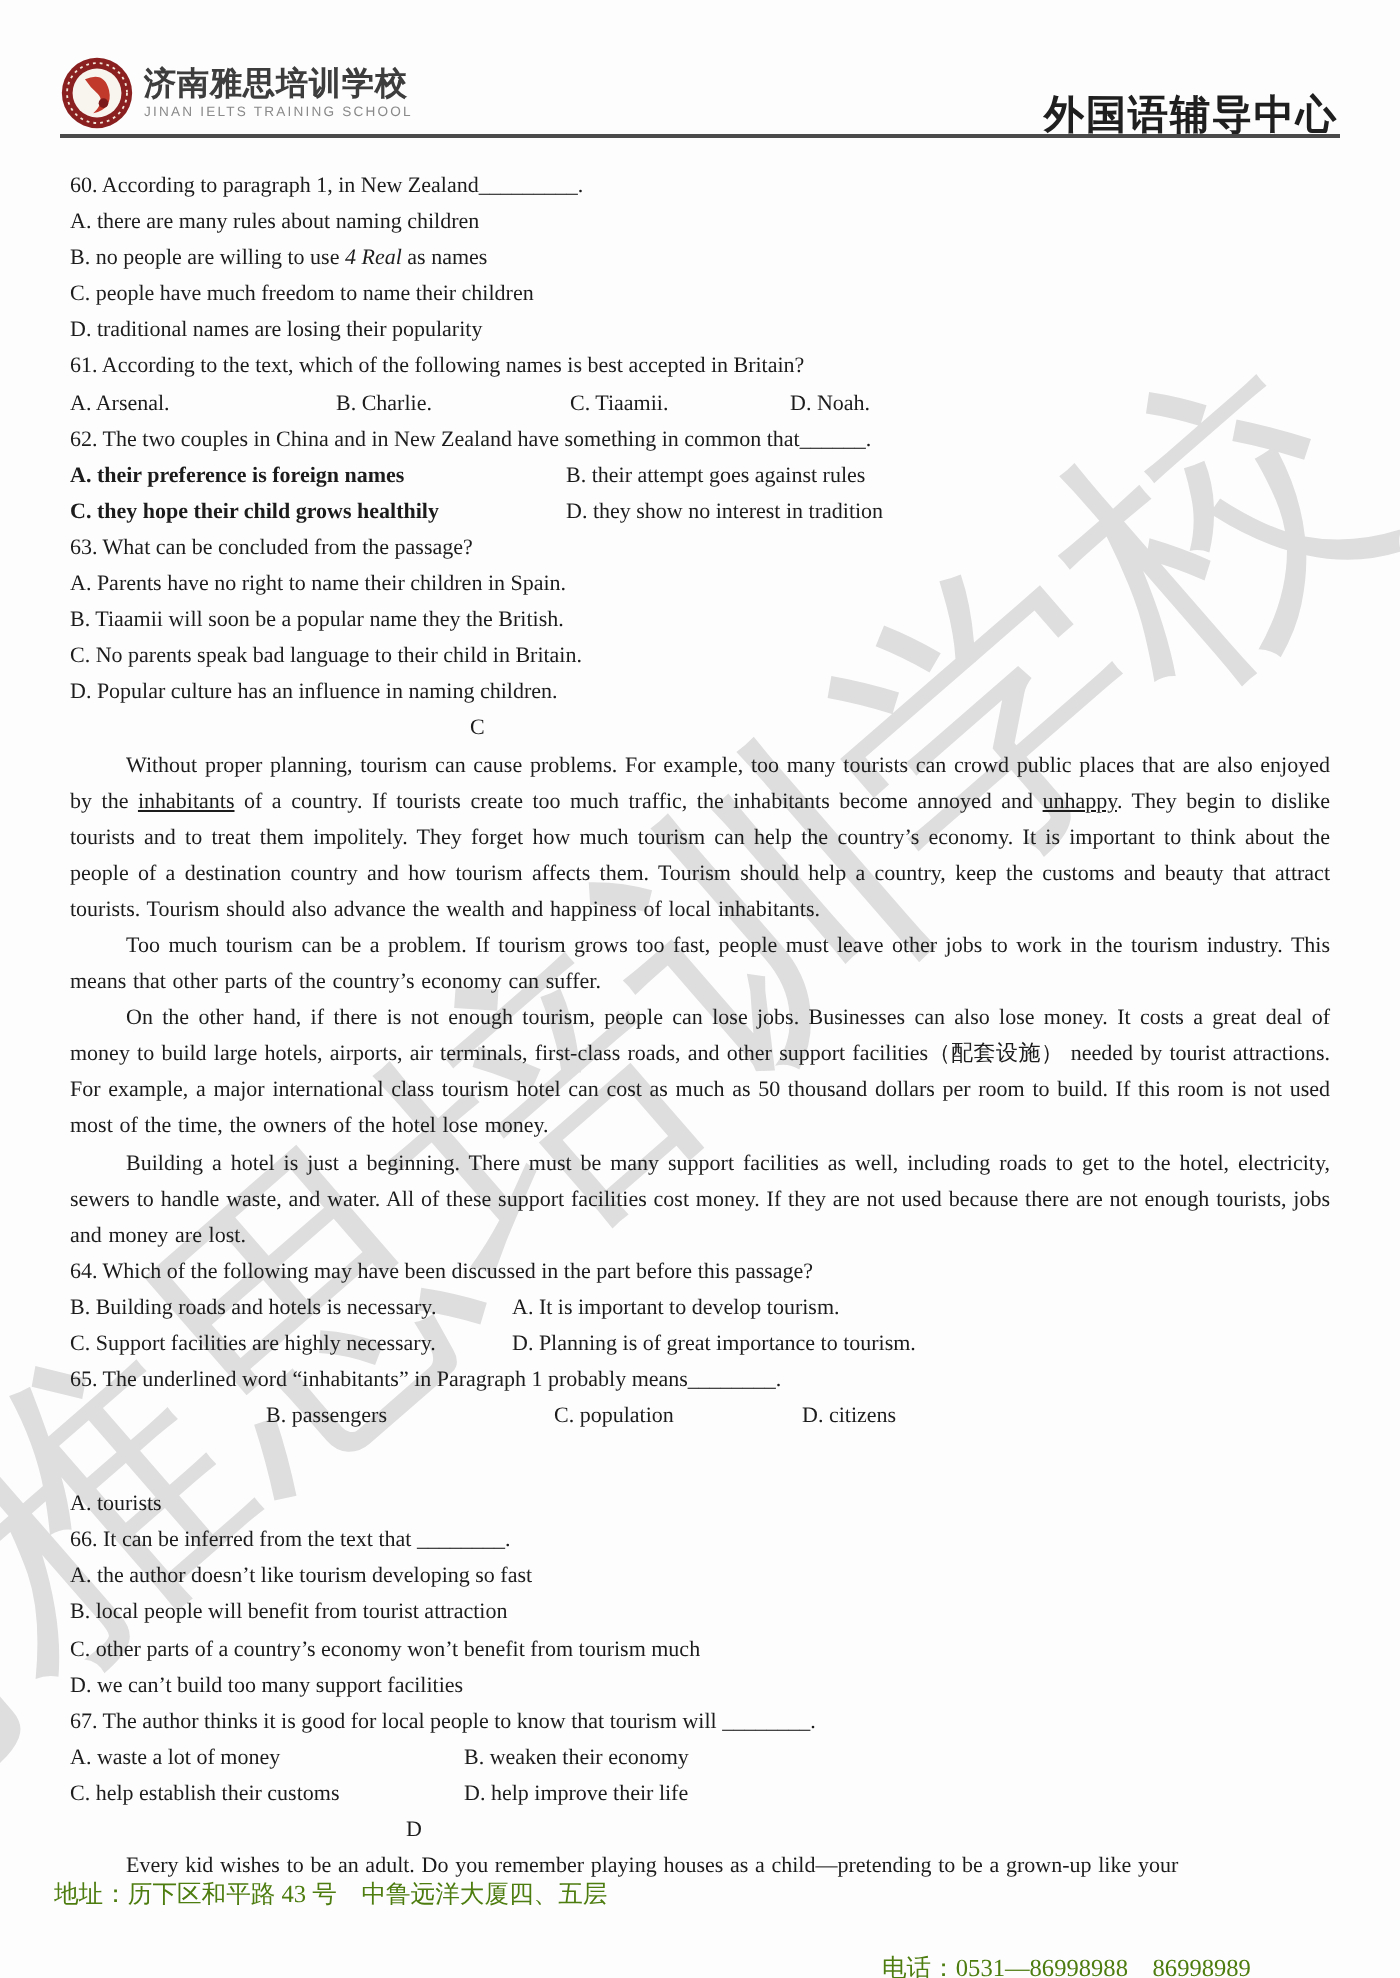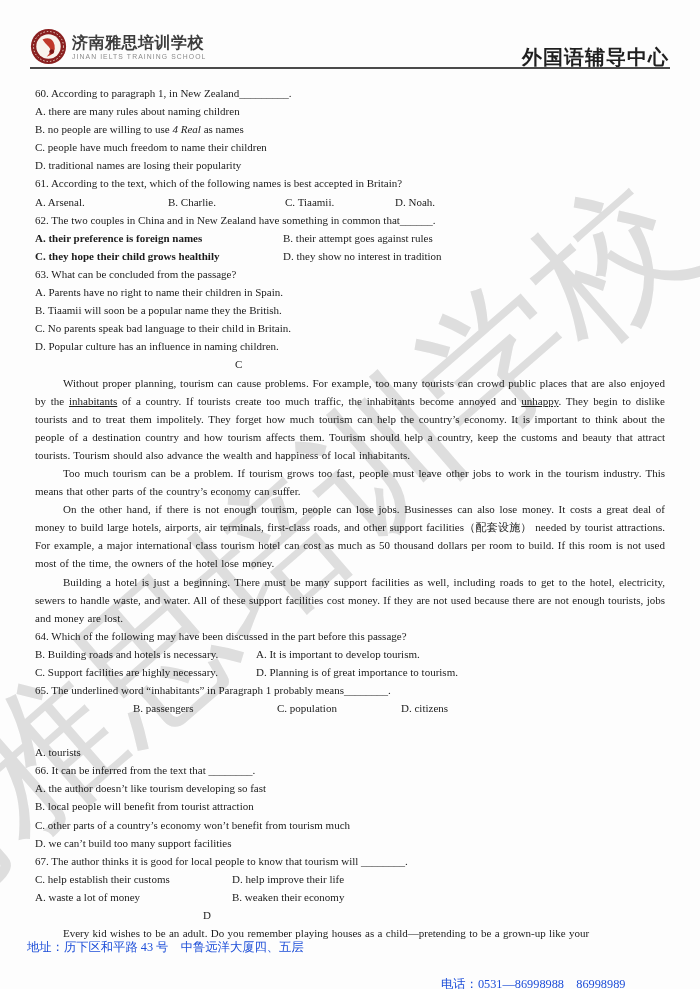--- a/index.html
+++ b/index.html
@@ -30,21 +30,21 @@
   .q64 span:nth-child(1){display:inline-block;width:221px;}
   .q65 span:nth-child(1){display:inline-block;width:98px;margin-top:44px;}
   .q65 span:nth-child(2){display:inline-block;width:144px;}
   .q65 span:nth-child(3){display:inline-block;width:124px;}
   .q67 span:nth-child(1){display:inline-block;width:197px;}
   .sec-c{padding-left:200px;}
   .sec-d{padding-left:168px;}
   .para{text-align:justify;text-indent:28px;word-spacing:0.6px;}
 
   
-  .footer{position:absolute;top:939px;left:0;width:700px;height:20px;font-size:12.3px;color:#1d4ed8;z-index:1;}
+  .footer{position:absolute;top:939px;left:0;width:700px;height:20px;font-size:12.3px;color:#4d7c0f;z-index:1;}
   .footer-address{position:absolute;left:27px;top:0;}
   .footer-phone{position:absolute;left:441px;top:0;margin-top:37px;}
 </style>
 </head>
 <body>
 
 <div class="page">
 
   <div class="watermark">济南雅思培训学校</div>
 
@@ -124,26 +124,26 @@
     </div>
 
     <div class="line">66. It can be inferred from the text that ________.</div>
     <div class="line">A. the author doesn’t like tourism developing so fast</div>
     <div class="line">B. local people will benefit from tourist attraction</div>
     <div class="line">C. other parts of a country’s economy won’t benefit from tourism much</div>
     <div class="line">D. we can’t build too many support facilities</div>
 
     <div class="line">67. The author thinks it is good for local people to know that tourism will ________.</div>
     <div class="row q67">
+      <span>A. waste a lot of money</span>
+      <span>B. weaken their economy</span>
+    </div>
+    <div class="row q67">
       <span>C. help establish their customs</span>
       <span>D. help improve their life</span>
-    </div>
-    <div class="row q67">
-      <span>A. waste a lot of money</span>
-      <span>B. weaken their economy</span>
     </div>
 
     <div class="line sec-d">D</div>
 
     <div class="para">Every kid wishes to be an adult. Do you remember playing houses as a child—pretending to be a grown-up like your</div>
 
   </div>
 
   <div class="footer">
     <span class="footer-address">地址：历下区和平路 43 号　中鲁远洋大厦四、五层</span>

